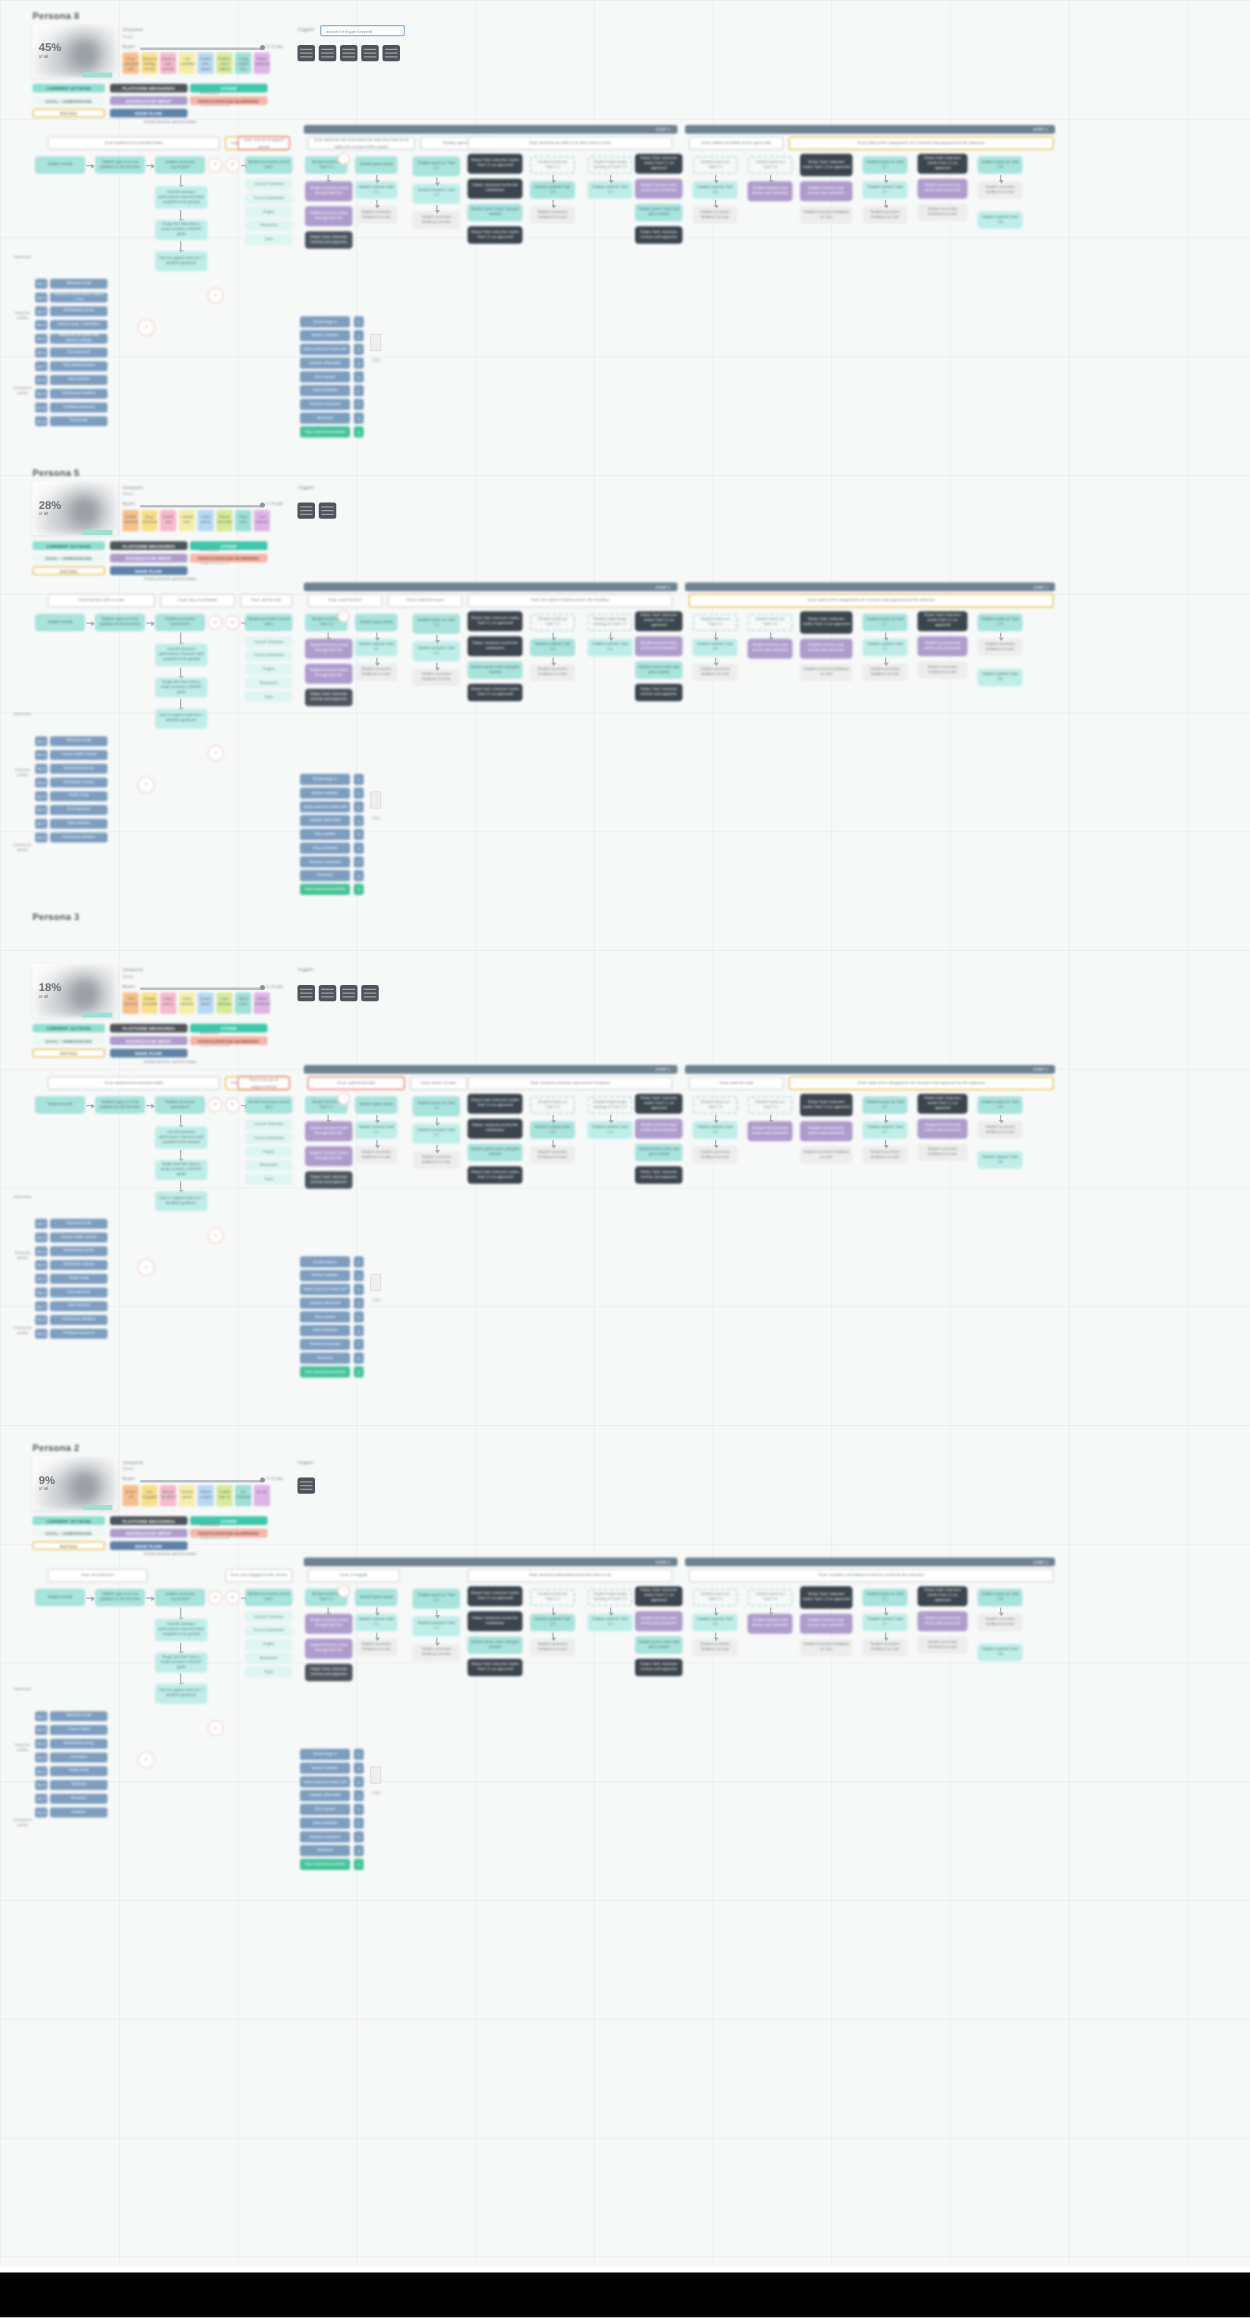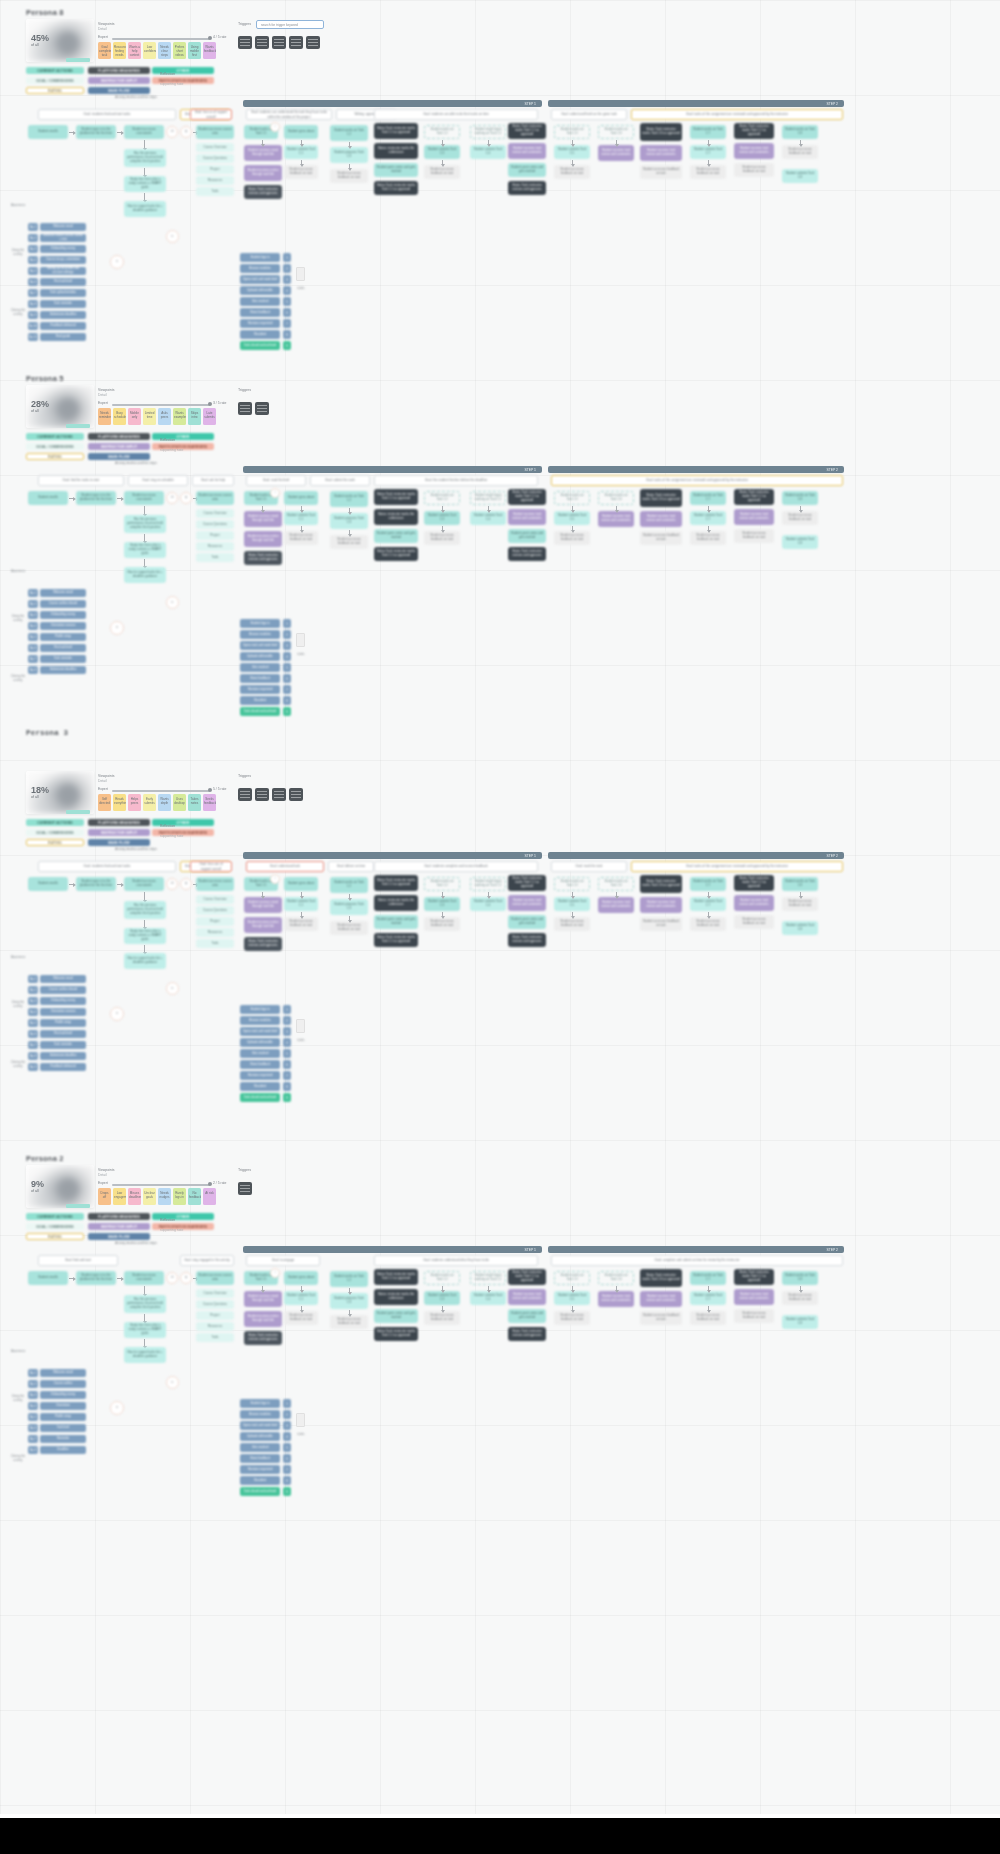--- a/index.html
+++ b/index.html
@@ -475,21 +475,21 @@
     <div class="numbox" style="left:240px;top:685px;width:40px;height:9px;background:#7d9ebf;">Revision requested</div>
     <div class="numtag" style="left:283px;top:685px;width:8px;height:9px;background:#7d9ebf;">7</div>
     <div class="numbox" style="left:240px;top:696px;width:40px;height:9px;background:#7d9ebf;">Resubmit</div>
     <div class="numtag" style="left:283px;top:696px;width:8px;height:9px;background:#7d9ebf;">8</div>
     <div class="numbox gr" style="left:240px;top:707px;width:40px;height:9px;background:#46c49a;">Task closed and archived</div>
     <div class="numtag" style="left:283px;top:707px;width:8px;height:9px;background:#46c49a;">9</div>
     <div class="circ" style="left:110px;top:621px;width:14px;height:14px;">ic</div>
     <div class="circ" style="left:166px;top:596px;width:13px;height:13px;">ic</div>
     <div class="doc-ic" style="left:296px;top:633px;width:9px;height:14px;"></div>
     <div class="sticky" style="left:292px;top:653px;width:18px;">notes</div>
-    <div class="sec-title" style="top:729px;font-family:Liberation Mono, monospace;">Persona 3</div>
+    <div class="sec-title" style="top:729px;">Persona 3</div>
     <div class="persona-card" style="left:26px;top:771px;width:68px;height:43px;">
       <div class="persona-photo"></div>
     </div>
     <div class="persona-badge" style="left:31px;top:785px;">18%<small>of all</small></div>
     <div class="persona-chip" style="left:66px;top:810px;width:24px;height:4px;"></div>
     <div class="mini-label" style="left:98px;top:774px;">Viewpoints</div>
     <div class="mini-label" style="left:98px;top:779px;color:#a3a8ad;">Detail</div>
     <div class="mini-label" style="left:98px;top:787px;">Expert</div>
     <div class="slider" style="left:112px;top:790px;width:98px;"></div>
     <div class="mini-label" style="left:213px;top:787px;">5 / 5 rate</div>

